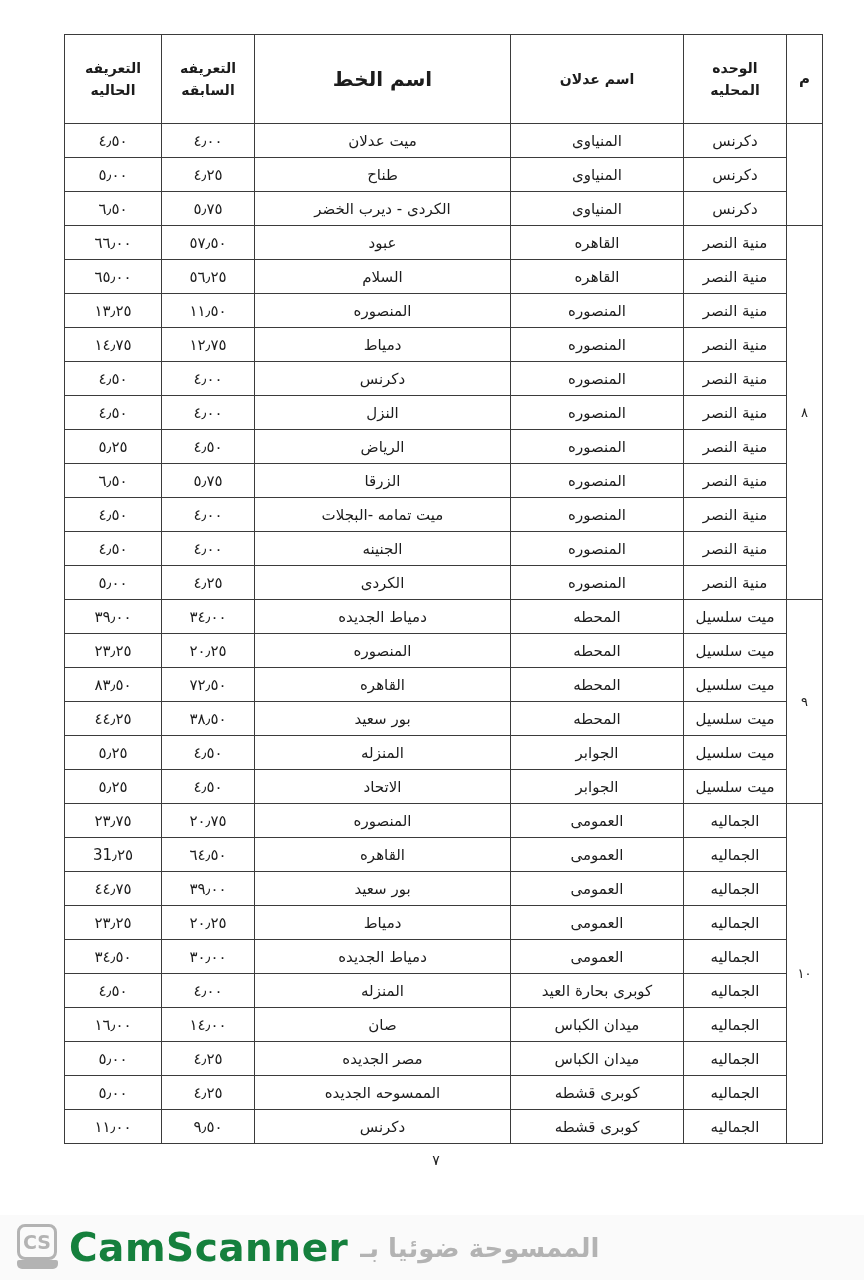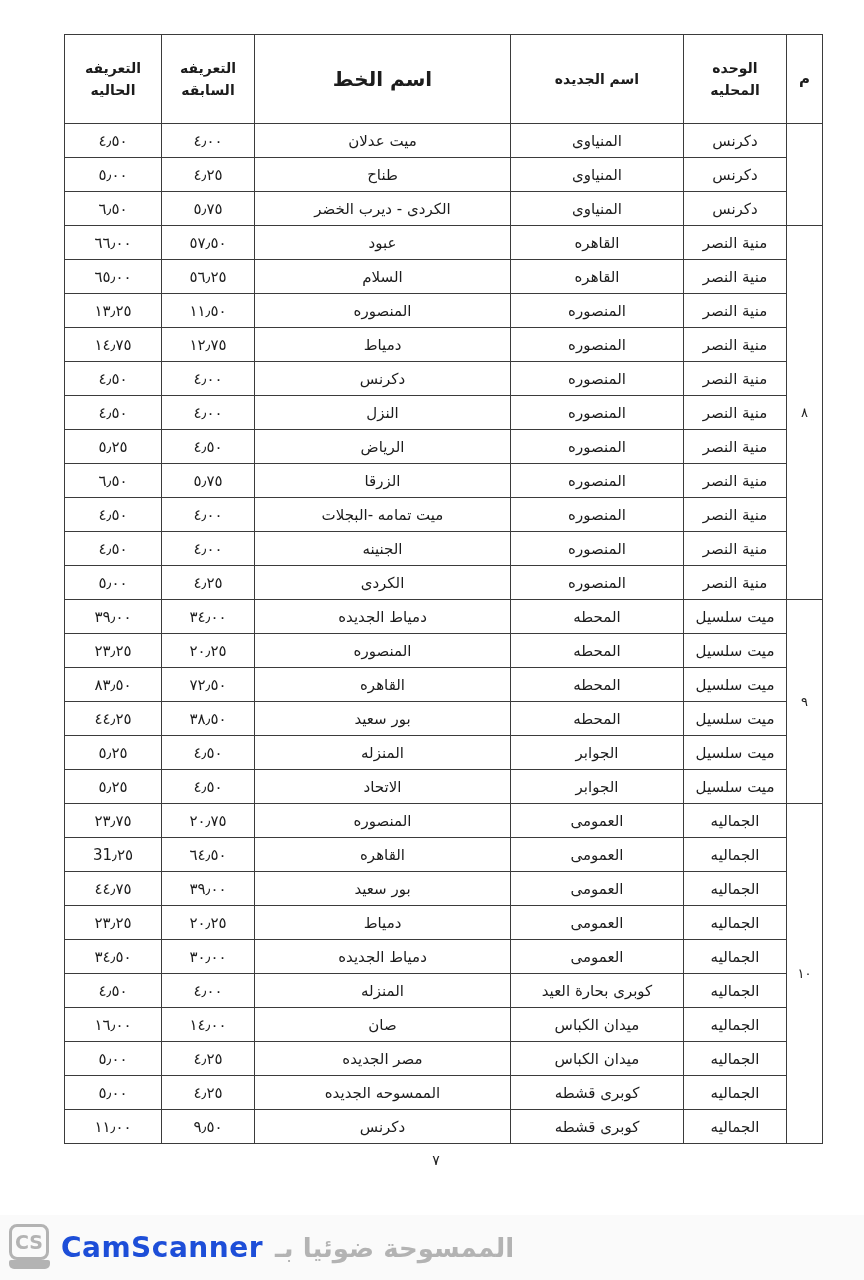--- a/index.html
+++ b/index.html
@@ -53,48 +53,49 @@
     position:absolute;left:0;top:1215px;width:864px;height:65px;
     background:#fafafa;
     display:flex;align-items:center;gap:12px;
     padding-left:9px;box-sizing:border-box;
   }
   .cs-logo{
     position:relative;width:34px;height:30px;
     border:3.5px solid #b3b3b3;border-radius:8px;
     display:flex;align-items:center;justify-content:center;
     margin-bottom:12px;
+    margin-left:8px;
   }
   .cs-logo .cs-text{font-size:19px;font-weight:bold;color:#b3b3b3;letter-spacing:0;}
   .cs-logo::after{
     content:"";position:absolute;left:-3.5px;right:-3.5px;bottom:-12px;height:9px;
     background:#b3b3b3;border-radius:2px 2px 5px 5px;
   }
-  .footer-brand{font-size:28px;font-weight:bold;color:#1d4ed8;letter-spacing:.5px;}
+  .footer-brand{font-size:39px;font-weight:bold;color:#15803d;letter-spacing:.5px;}
   .footer-arabic{direction:rtl;font-size:26px;font-weight:bold;color:#b3b3b3;margin-right:2px;}
 </style>
 </head>
 <body>
 
 <div class="page">
 
   <table class="tariff">
     <colgroup>
       <col class="w-no">
         <col class="w-unit">
         <col class="w-stop">
       <col class="w-line">
         <col class="w-prev">
         <col class="w-curr">
     </colgroup>
     <thead>
       <tr>
         <th class="h-no">م</th>
         <th class="h-unit">الوحده المحليه</th>
-        <th class="h-stop">اسم الجديده</th>
+        <th class="h-stop">اسم عدلان</th>
         <th class="h-line">اسم الخط</th>
         <th class="h-prev">التعريفه
 السابقه</th>
         <th class="h-curr">التعريفه
 الحاليه</th>
       </tr>
     </thead>
     <tbody>
         <tr>
           <td class="no-cell" rowspan="3"></td>

